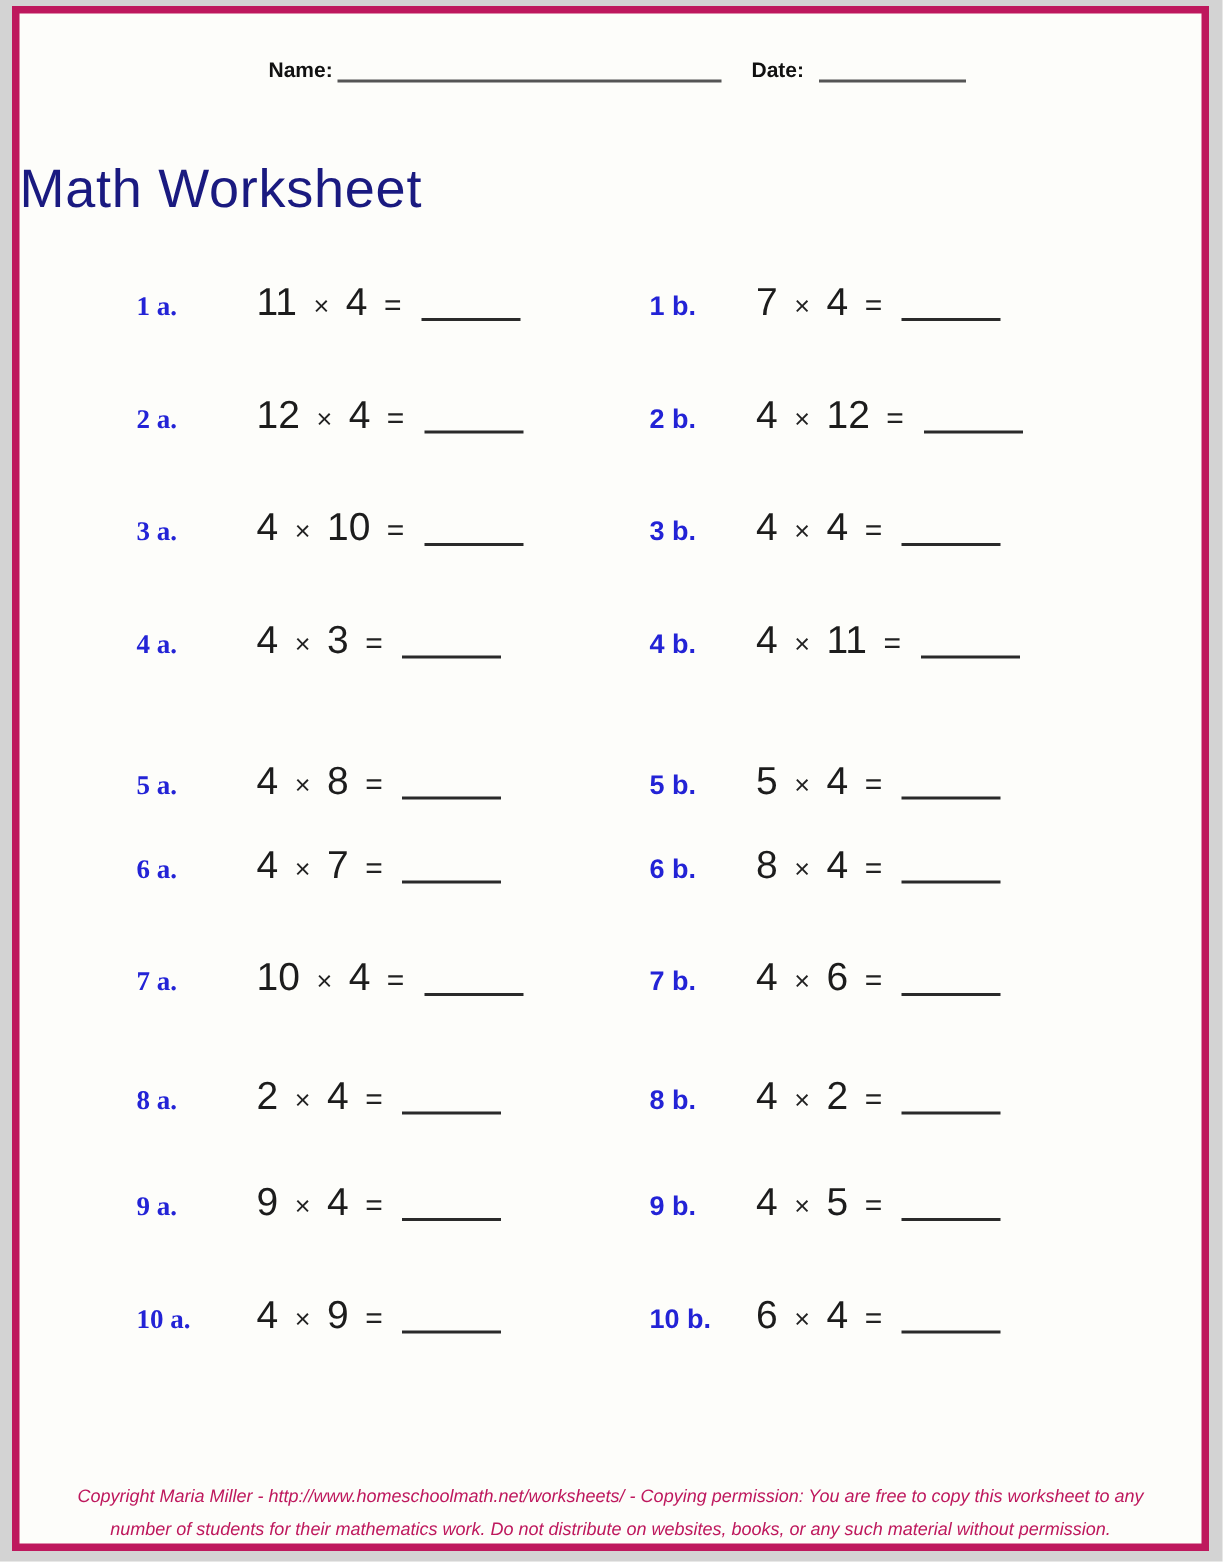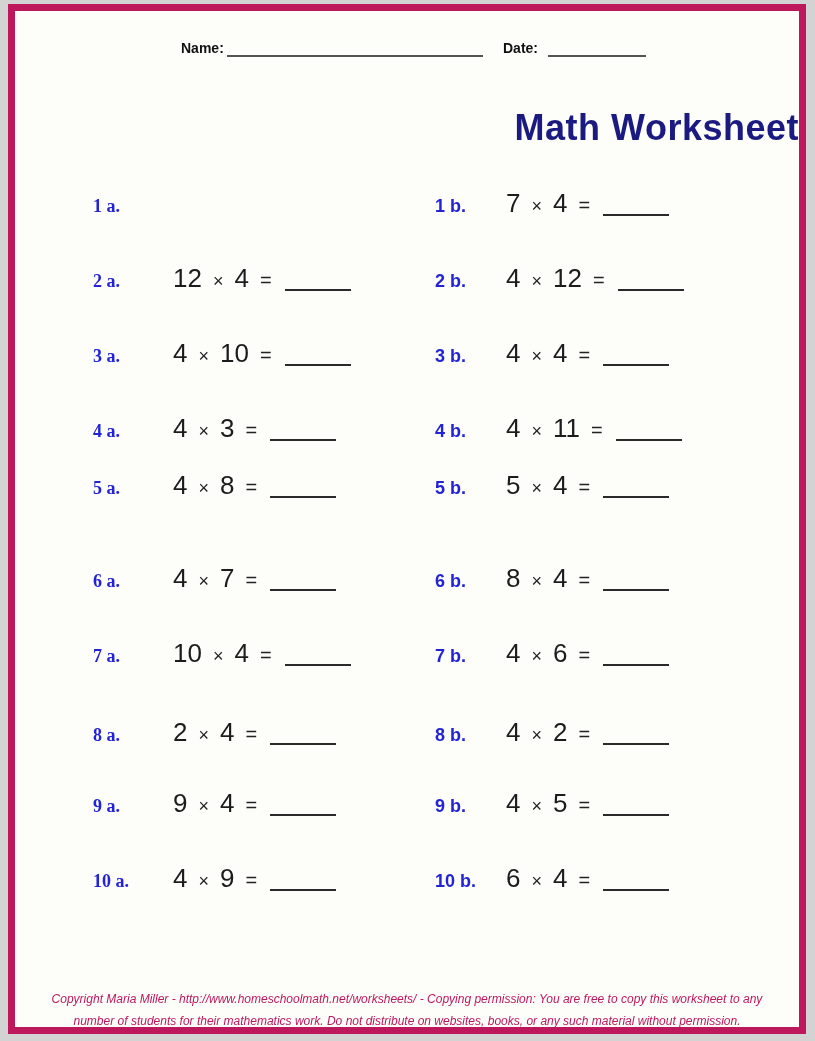--- a/index.html
+++ b/index.html
@@ -4,36 +4,36 @@
 <style>
   html,body{margin:0;padding:0;}
   body{
     width:815px;height:1041px;position:relative;
     background:#d3d3d3;
     font-family:"Liberation Sans","DejaVu Sans",sans-serif;
     overflow:hidden;
   }
   #sheet{
     position:absolute;left:8px;top:4px;width:798px;height:1030px;
-    box-sizing:border-box;border:7px solid #be185d;background:#fdfdfa;
+    box-sizing:border-box;border:5px solid #be185d;background:#fdfdfa;
   }
   
   .hdr{position:absolute;top:28px;font-weight:bold;font-size:14px;color:#111;line-height:18px;}
   #name-label{left:166px;}
   #date-label{left:488px;}
   .write-line{
     position:absolute;top:28px;height:18px;box-sizing:border-box;
     border-bottom:2px solid #555;
   }
   #name-line{left:212px;width:256px;}
   #date-line{left:533px;width:98px;}
   
   #worksheet-title{
-    position:absolute;top:96px;left:0;width:100%;text-align:right;
-    font-size:36px;font-weight:bold;color:#1a1a80;letter-spacing:0.5px;
+    position:absolute;top:96px;left:0;width:100%;text-align:left;
+    font-size:36px;font-weight:normal;color:#1a1a80;letter-spacing:0.5px;
   }
   
   .row{position:absolute;left:0;width:100%;height:28px;}
   .lbl{
     position:absolute;top:3px;font-size:18px;font-weight:bold;color:#2323d6;
     line-height:26px;white-space:nowrap;
   }
   .expr{
     position:absolute;top:0;font-size:26px;color:#1c1c1c;line-height:26px;white-space:nowrap;
   }
@@ -61,20 +61,21 @@
   <span id="name-label" class="hdr">Name:</span>
   <span id="name-line" class="write-line"></span>
   <span id="date-label" class="hdr">Date:</span>
   <span id="date-line" class="write-line"></span>
 
   <div id="worksheet-title">Math Worksheet</div>
 
   <div id="rows-container">
       <div class="row" style="top: 179px;">
     <span class="lbl col-a-lbl">1 a.</span>
+    <span class="expr col-a-expr"><span>11</span><span class="times">×</span><span>4</span><span class="eq">=</span><span class="blank"></span></span>
     <span class="lbl col-b-lbl">1 b.</span>
     <span class="expr col-b-expr"><span>7</span><span class="times">×</span><span>4</span><span class="eq">=</span><span class="blank"></span></span>
   </div>
       <div class="row" style="top: 254px;">
     <span class="lbl col-a-lbl">2 a.</span>
     <span class="expr col-a-expr"><span>12</span><span class="times">×</span><span>4</span><span class="eq">=</span><span class="blank"></span></span>
     <span class="lbl col-b-lbl">2 b.</span>
     <span class="expr col-b-expr"><span>4</span><span class="times">×</span><span>12</span><span class="eq">=</span><span class="blank"></span></span>
   </div>
       <div class="row" style="top: 329px;">
@@ -82,21 +83,21 @@
     <span class="expr col-a-expr"><span>4</span><span class="times">×</span><span>10</span><span class="eq">=</span><span class="blank"></span></span>
     <span class="lbl col-b-lbl">3 b.</span>
     <span class="expr col-b-expr"><span>4</span><span class="times">×</span><span>4</span><span class="eq">=</span><span class="blank"></span></span>
   </div>
       <div class="row" style="top: 404px;">
     <span class="lbl col-a-lbl">4 a.</span>
     <span class="expr col-a-expr"><span>4</span><span class="times">×</span><span>3</span><span class="eq">=</span><span class="blank"></span></span>
     <span class="lbl col-b-lbl">4 b.</span>
     <span class="expr col-b-expr"><span>4</span><span class="times">×</span><span>11</span><span class="eq">=</span><span class="blank"></span></span>
   </div>
-      <div class="row" style="top: 461px;">
+      <div class="row" style="top: 498px;">
     <span class="lbl col-a-lbl">5 a.</span>
     <span class="expr col-a-expr"><span>4</span><span class="times">×</span><span>8</span><span class="eq">=</span><span class="blank"></span></span>
     <span class="lbl col-b-lbl">5 b.</span>
     <span class="expr col-b-expr"><span>5</span><span class="times">×</span><span>4</span><span class="eq">=</span><span class="blank"></span></span>
   </div>
       <div class="row" style="top: 554px;">
     <span class="lbl col-a-lbl">6 a.</span>
     <span class="expr col-a-expr"><span>4</span><span class="times">×</span><span>7</span><span class="eq">=</span><span class="blank"></span></span>
     <span class="lbl col-b-lbl">6 b.</span>
     <span class="expr col-b-expr"><span>8</span><span class="times">×</span><span>4</span><span class="eq">=</span><span class="blank"></span></span>

